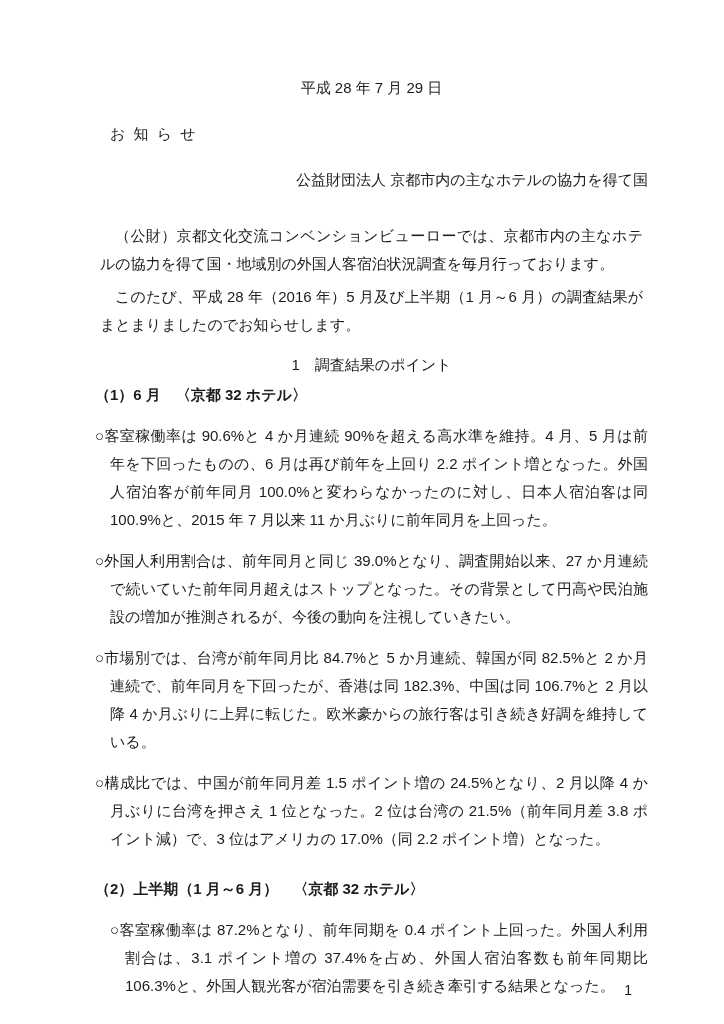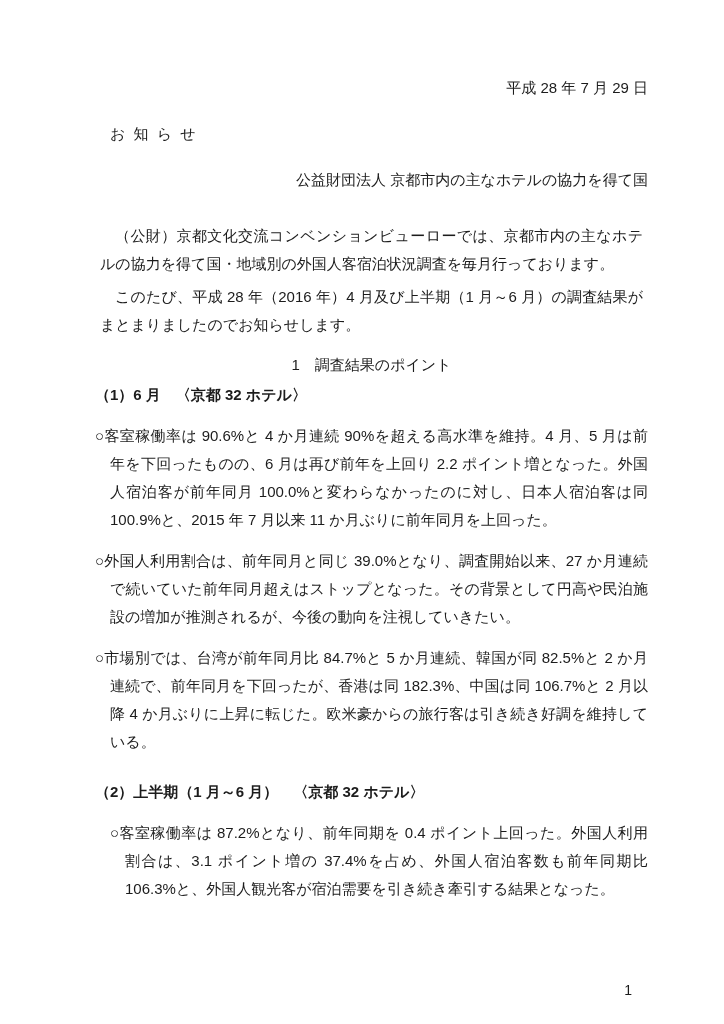--- a/index.html
+++ b/index.html
@@ -14,21 +14,21 @@
     margin: 0 auto;
     background: #ffffff;
     color: #1c1c1c;
     font-family: "Liberation Sans", sans-serif;
     font-size: 15px;
     box-sizing: border-box;
     padding: 78px 76px 0 95px;
     overflow: hidden;
   }
   .date-line {
-    text-align: right;
+    text-align: center;
     line-height: 20px;
   }
   .notice-line {
     margin-top: 26px;
     line-height: 20px;
     letter-spacing: 2px;
     margin-left: 15px;
   }
   .org-line {
     margin-top: 26px;
@@ -92,33 +92,34 @@
 
   <div class="date-line">平成 28 年 7 月 29 日</div>
 
   <div class="notice-line">お 知 ら せ</div>
 
   <div class="org-line">公益財団法人 京都市内の主なホテルの協力を得て国</div>
 
 
   <div class="intro">
     <p>（公財）京都文化交流コンベンションビューローでは、京都市内の主なホテルの協力を得て国・地域別の外国人客宿泊状況調査を毎月行っております。</p>
-    <p>このたび、平成 28 年（2016 年）4 月及び上半期（1 月～6 月）の調査結果がまとまりましたのでお知らせします。</p>
+    <p>このたび、平成 28 年（2016 年）5 月及び上半期（1 月～6 月）の調査結果がまとまりましたのでお知らせします。</p>
   </div>
 
   <div class="sec-heading">1　調査結果のポイント</div>
 
   <div class="sub-heading">（1）6 月　〈京都 32 ホテル〉</div>
 
   <p class="bullet">○客室稼働率は 90.6%と 4 か月連続 90%を超える高水準を維持。4 月、5 月は前年を下回ったものの、6 月は再び前年を上回り 2.2 ポイント増となった。外国人宿泊客が前年同月 100.0%と変わらなかったのに対し、日本人宿泊客は同 100.9%と、2015 年 7 月以来 11 か月ぶりに前年同月を上回った。</p>
 
   <p class="bullet">○外国人利用割合は、前年同月と同じ 39.0%となり、調査開始以来、27 か月連続で続いていた前年同月超えはストップとなった。その背景として円高や民泊施設の増加が推測されるが、今後の動向を注視していきたい。</p>
 
   <p class="bullet">○市場別では、台湾が前年同月比 84.7%と 5 か月連続、韓国が同 82.5%と 2 か月連続で、前年同月を下回ったが、香港は同 182.3%、中国は同 106.7%と 2 月以降 4 か月ぶりに上昇に転じた。欧米豪からの旅行客は引き続き好調を維持している。</p>
 
+  <p class="bullet">○構成比では、中国が前年同月差 1.5 ポイント増の 24.5%となり、2 月以降 4 か月ぶりに台湾を押さえ 1 位となった。2 位は台湾の 21.5%（前年同月差 3.8 ポイント減）で、3 位はアメリカの 17.0%（同 2.2 ポイント増）となった。</p>
 
   <div class="sub-heading second">（2）上半期（1 月～6 月）　〈京都 32 ホテル〉</div>
 
   <p class="bullet level2">○客室稼働率は 87.2%となり、前年同期を 0.4 ポイント上回った。外国人利用割合は、3.1 ポイント増の 37.4%を占め、外国人宿泊客数も前年同期比 106.3%と、外国人観光客が宿泊需要を引き続き牽引する結果となった。</p>
 
   <div class="page-number">1</div>
 
 </div>
 
 </body></html>

